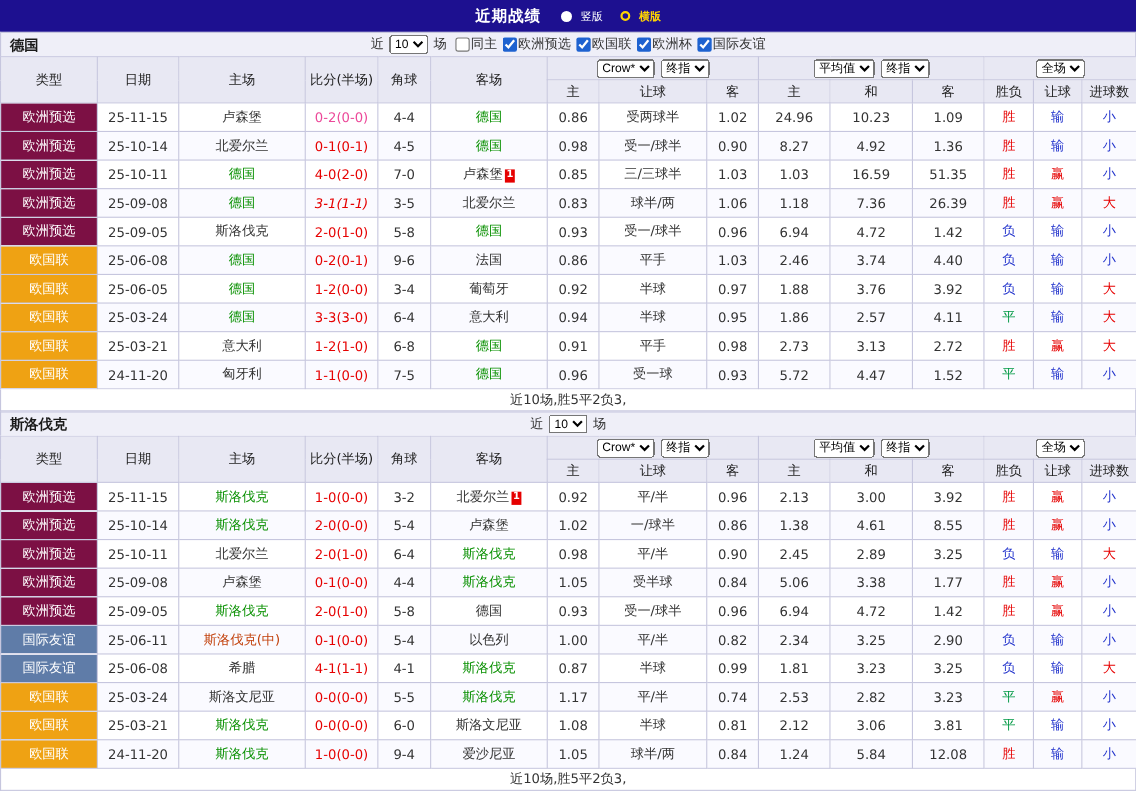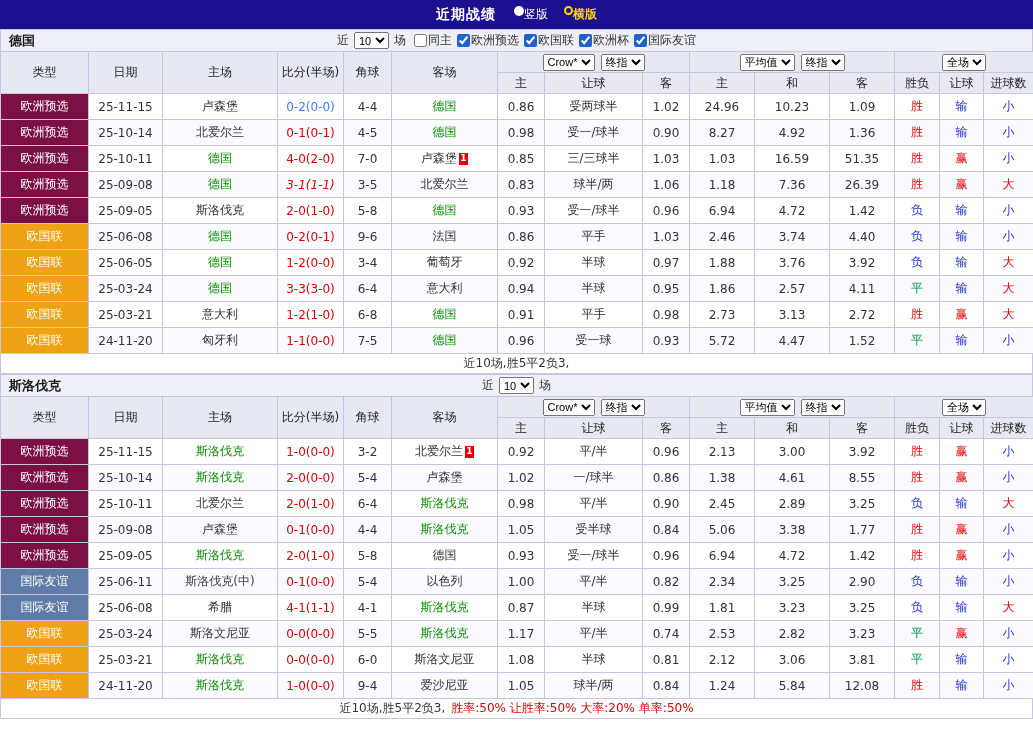--- a/index.html
+++ b/index.html
@@ -2,21 +2,21 @@
 <html><head>
 <meta charset="utf-8">
 <style>
   *{box-sizing:border-box;margin:0;padding:0}
   html,body{background:#fff}
   body{width:1033px;min-height:731px;font-family:"DejaVu Sans","Liberation Sans",sans-serif;font-size:12px;color:#333}
 
   .topbar{height:29px;background:#1d1090;display:flex;align-items:center;justify-content:center;gap:18px}
   .topbar-title{color:#fff;font-weight:bold;font-size:14px;letter-spacing:1px}
   .view-toggle{display:flex;gap:16px;align-items:center}
-  .radio-opt{display:inline-flex;align-items:flex-start;gap:0;cursor:pointer;font-size:12px}
+  .radio-opt{display:inline-flex;align-items:center;gap:8px;cursor:pointer;font-size:10px}
   .radio-dot{display:inline-block;border-radius:50%}
   .radio-opt.v{color:#fff}
   .radio-opt.v .radio-dot{width:10px;height:10px;background:#fff}
   .radio-opt.h{color:#ffd400;font-weight:bold}
   .radio-opt.h .radio-dot{width:9px;height:9px;border:2px solid #ffd400;background:transparent}
 
   .filter-row{position:relative;display:flex;align-items:center;justify-content:center;height:22px;background:#efeff8;border:1px solid #c6c6de;border-bottom:none}
   .team-name{position:absolute;left:8px;font-weight:bold;color:#1a1a1a;font-size:13px}
   .filters{display:flex;align-items:center;gap:3px}
   .filters select{font-size:11px;height:17px;margin:0 2px}
@@ -111,21 +111,21 @@
           <th>胜负</th>
           <th>让球</th>
           <th>进球数</th>
         </tr>
       </thead>
       <tbody>
   <tr>
     <td class="type-cell" style="background: rgb(124, 16, 68);">欧洲预选</td>
     <td>25-11-15</td>
     <td><span class="tname">卢森堡</span></td>
-    <td class="score-cell" style="color: #3b82f6;">0-2(0-0)</td>
+    <td class="score-cell" style="color: #ec4899;">0-2(0-0)</td>
     <td>4-4</td>
     <td><span class="tname" style="color: rgb(8, 144, 0);">德国</span></td>
     <td>0.86</td>
     <td>受两球半</td>
     <td>1.02</td>
     <td>24.96</td>
     <td>10.23</td>
     <td>1.09</td>
     <td style="color: rgb(230, 0, 0);">胜</td>
     <td style="color: rgb(34, 51, 204);">输</td>
@@ -444,21 +444,21 @@
     <td>4.72</td>
     <td>1.42</td>
     <td style="color: rgb(230, 0, 0);">胜</td>
     <td style="color: rgb(230, 0, 0);">赢</td>
     <td style="color: rgb(34, 51, 204);">小</td>
   </tr>
 
   <tr>
     <td class="type-cell" style="background: rgb(95, 124, 168);">国际友谊</td>
     <td>25-06-11</td>
-    <td><span class="tname" style="color: #404040;">斯洛伐克(中)</span></td>
+    <td><span class="tname" style="color: #c2410c;">斯洛伐克(中)</span></td>
     <td class="score-cell" style="color: rgb(230, 0, 0);">0-1(0-0)</td>
     <td>5-4</td>
     <td><span class="tname">以色列</span></td>
     <td>1.00</td>
     <td>平/半</td>
     <td>0.82</td>
     <td>2.34</td>
     <td>3.25</td>
     <td>2.90</td>
     <td style="color: rgb(34, 51, 204);">负</td>
@@ -534,16 +534,15 @@
     <td>5.84</td>
     <td>12.08</td>
     <td style="color: rgb(230, 0, 0);">胜</td>
     <td style="color: rgb(34, 51, 204);">输</td>
     <td style="color: rgb(34, 51, 204);">小</td>
   </tr>
 </tbody>
     </table>
     <div class="summary-row">
       <span class="summary-prefix">近10场,胜5平2负3,</span>
-      <span class="summary-stats">胜率:50% 让胜率:50% 大率:20% 单率:50%</span>
     </div>
   </div>
 </div>
 
 </body></html>

